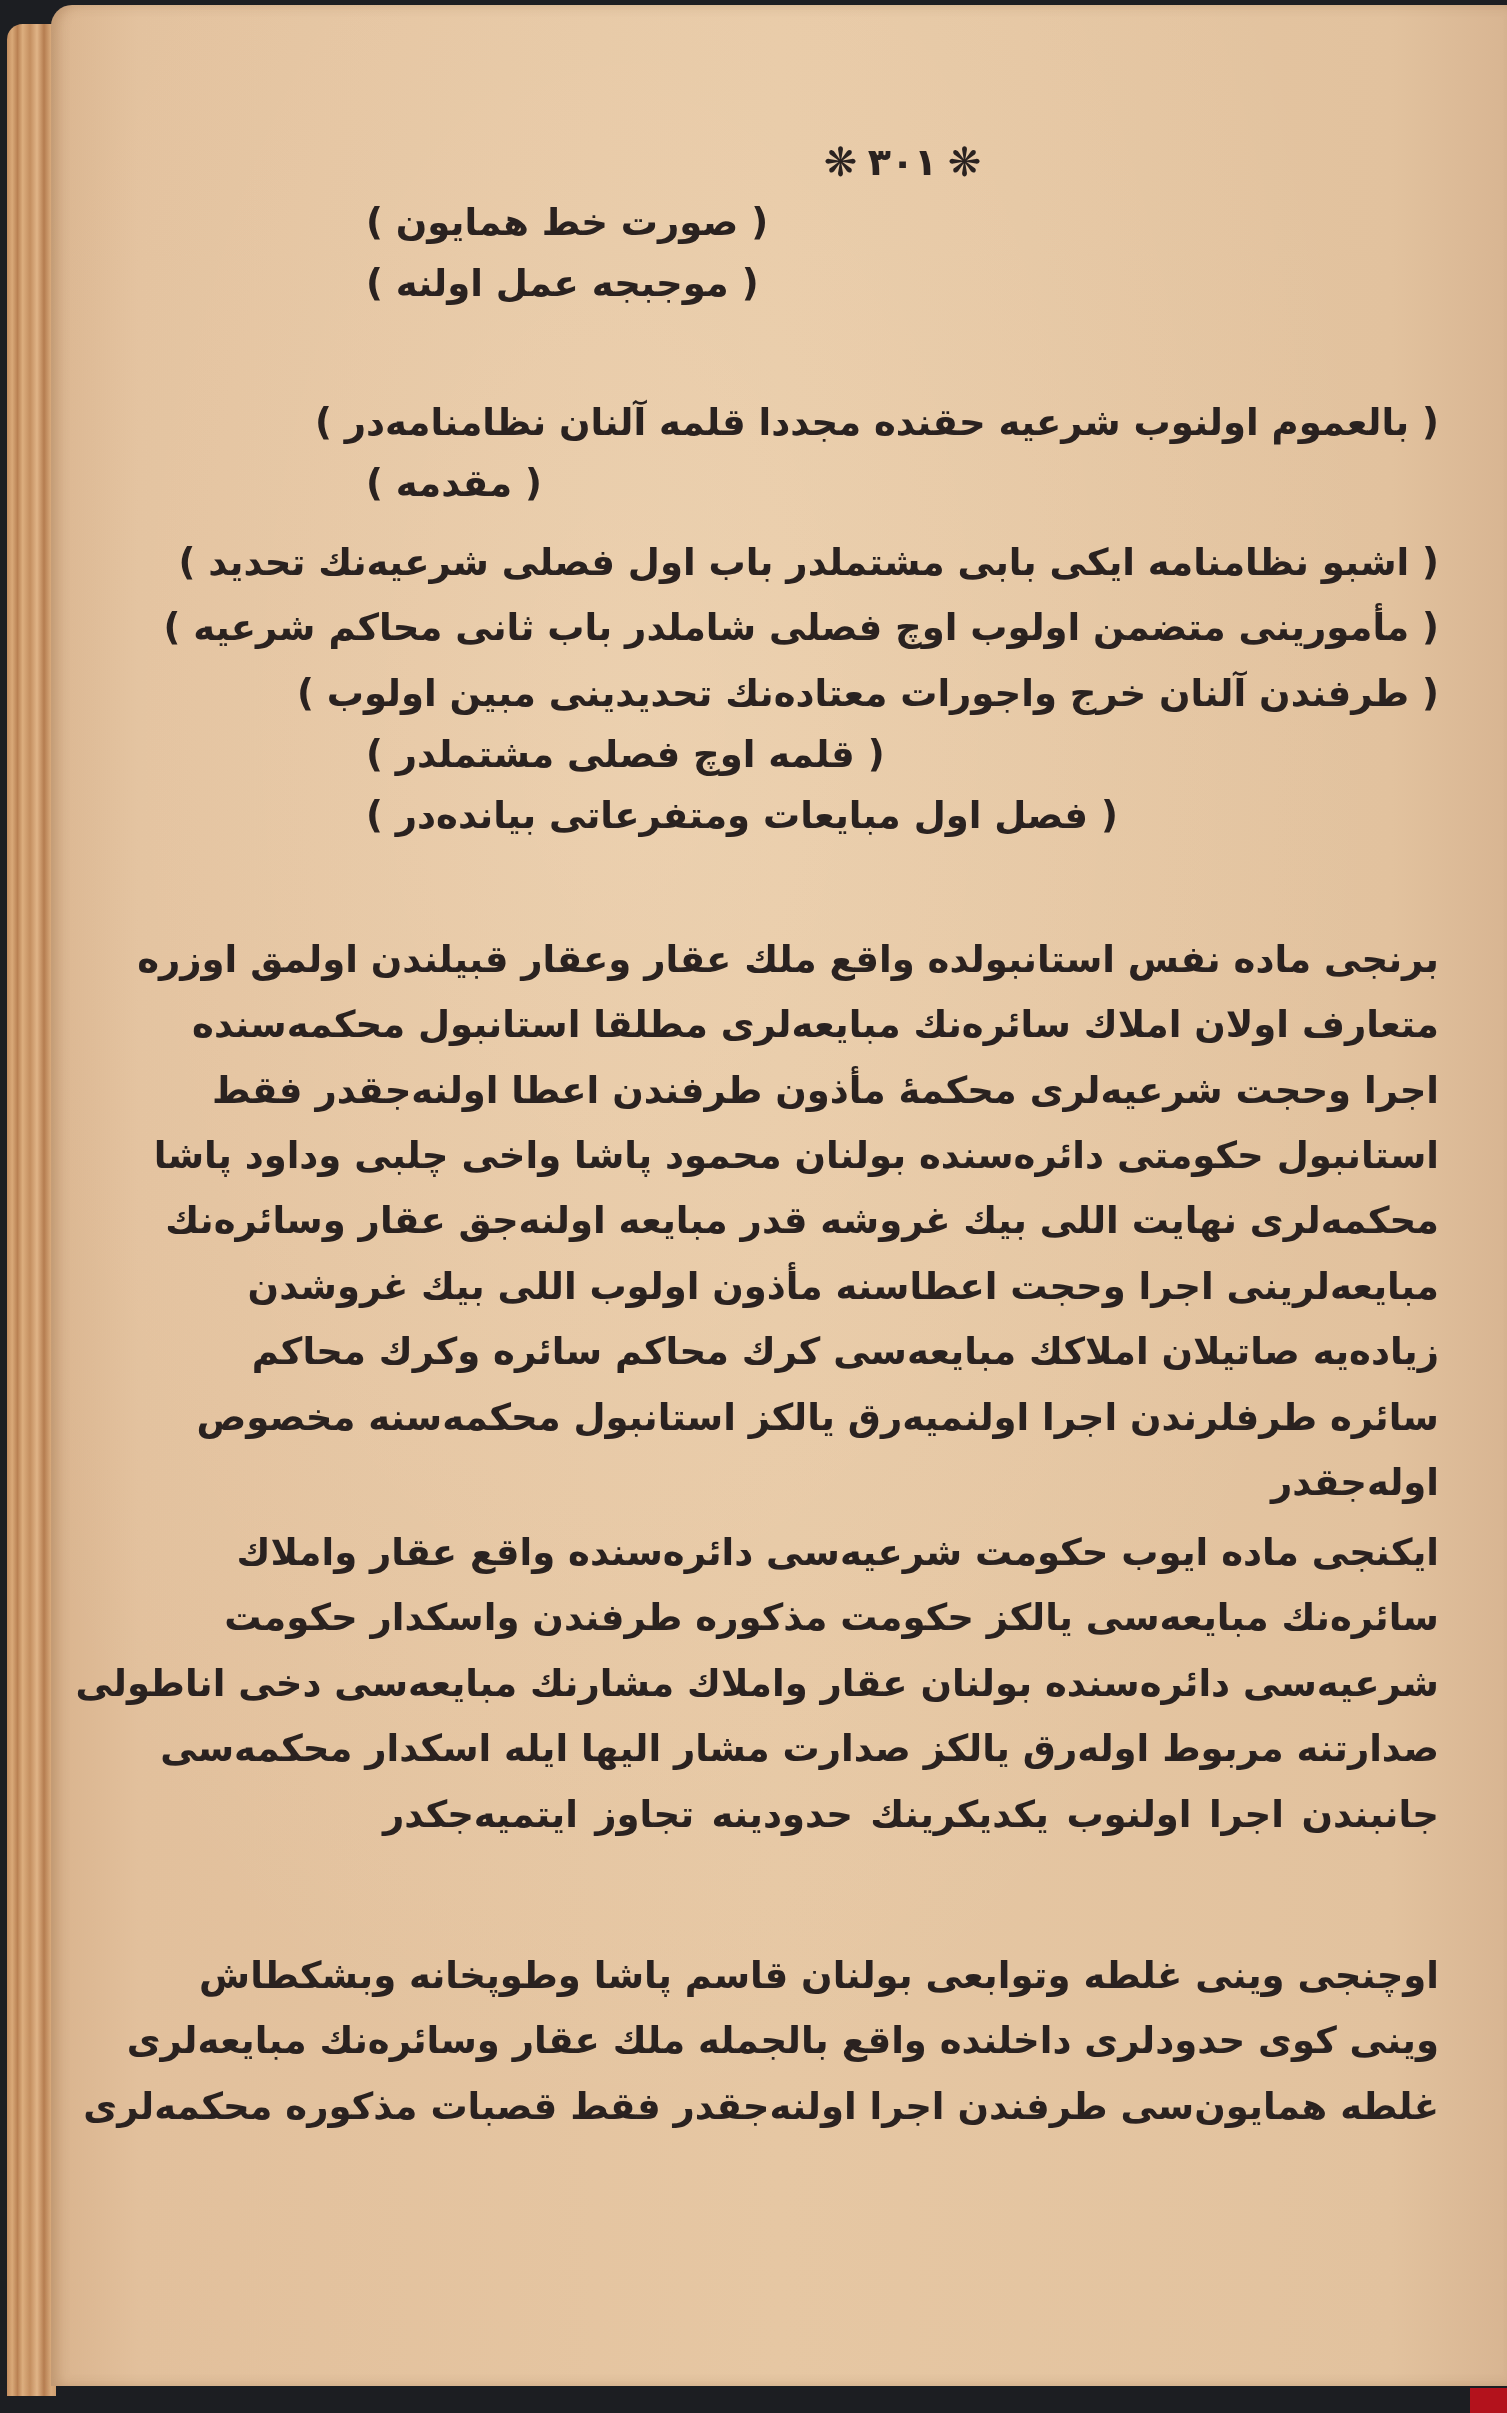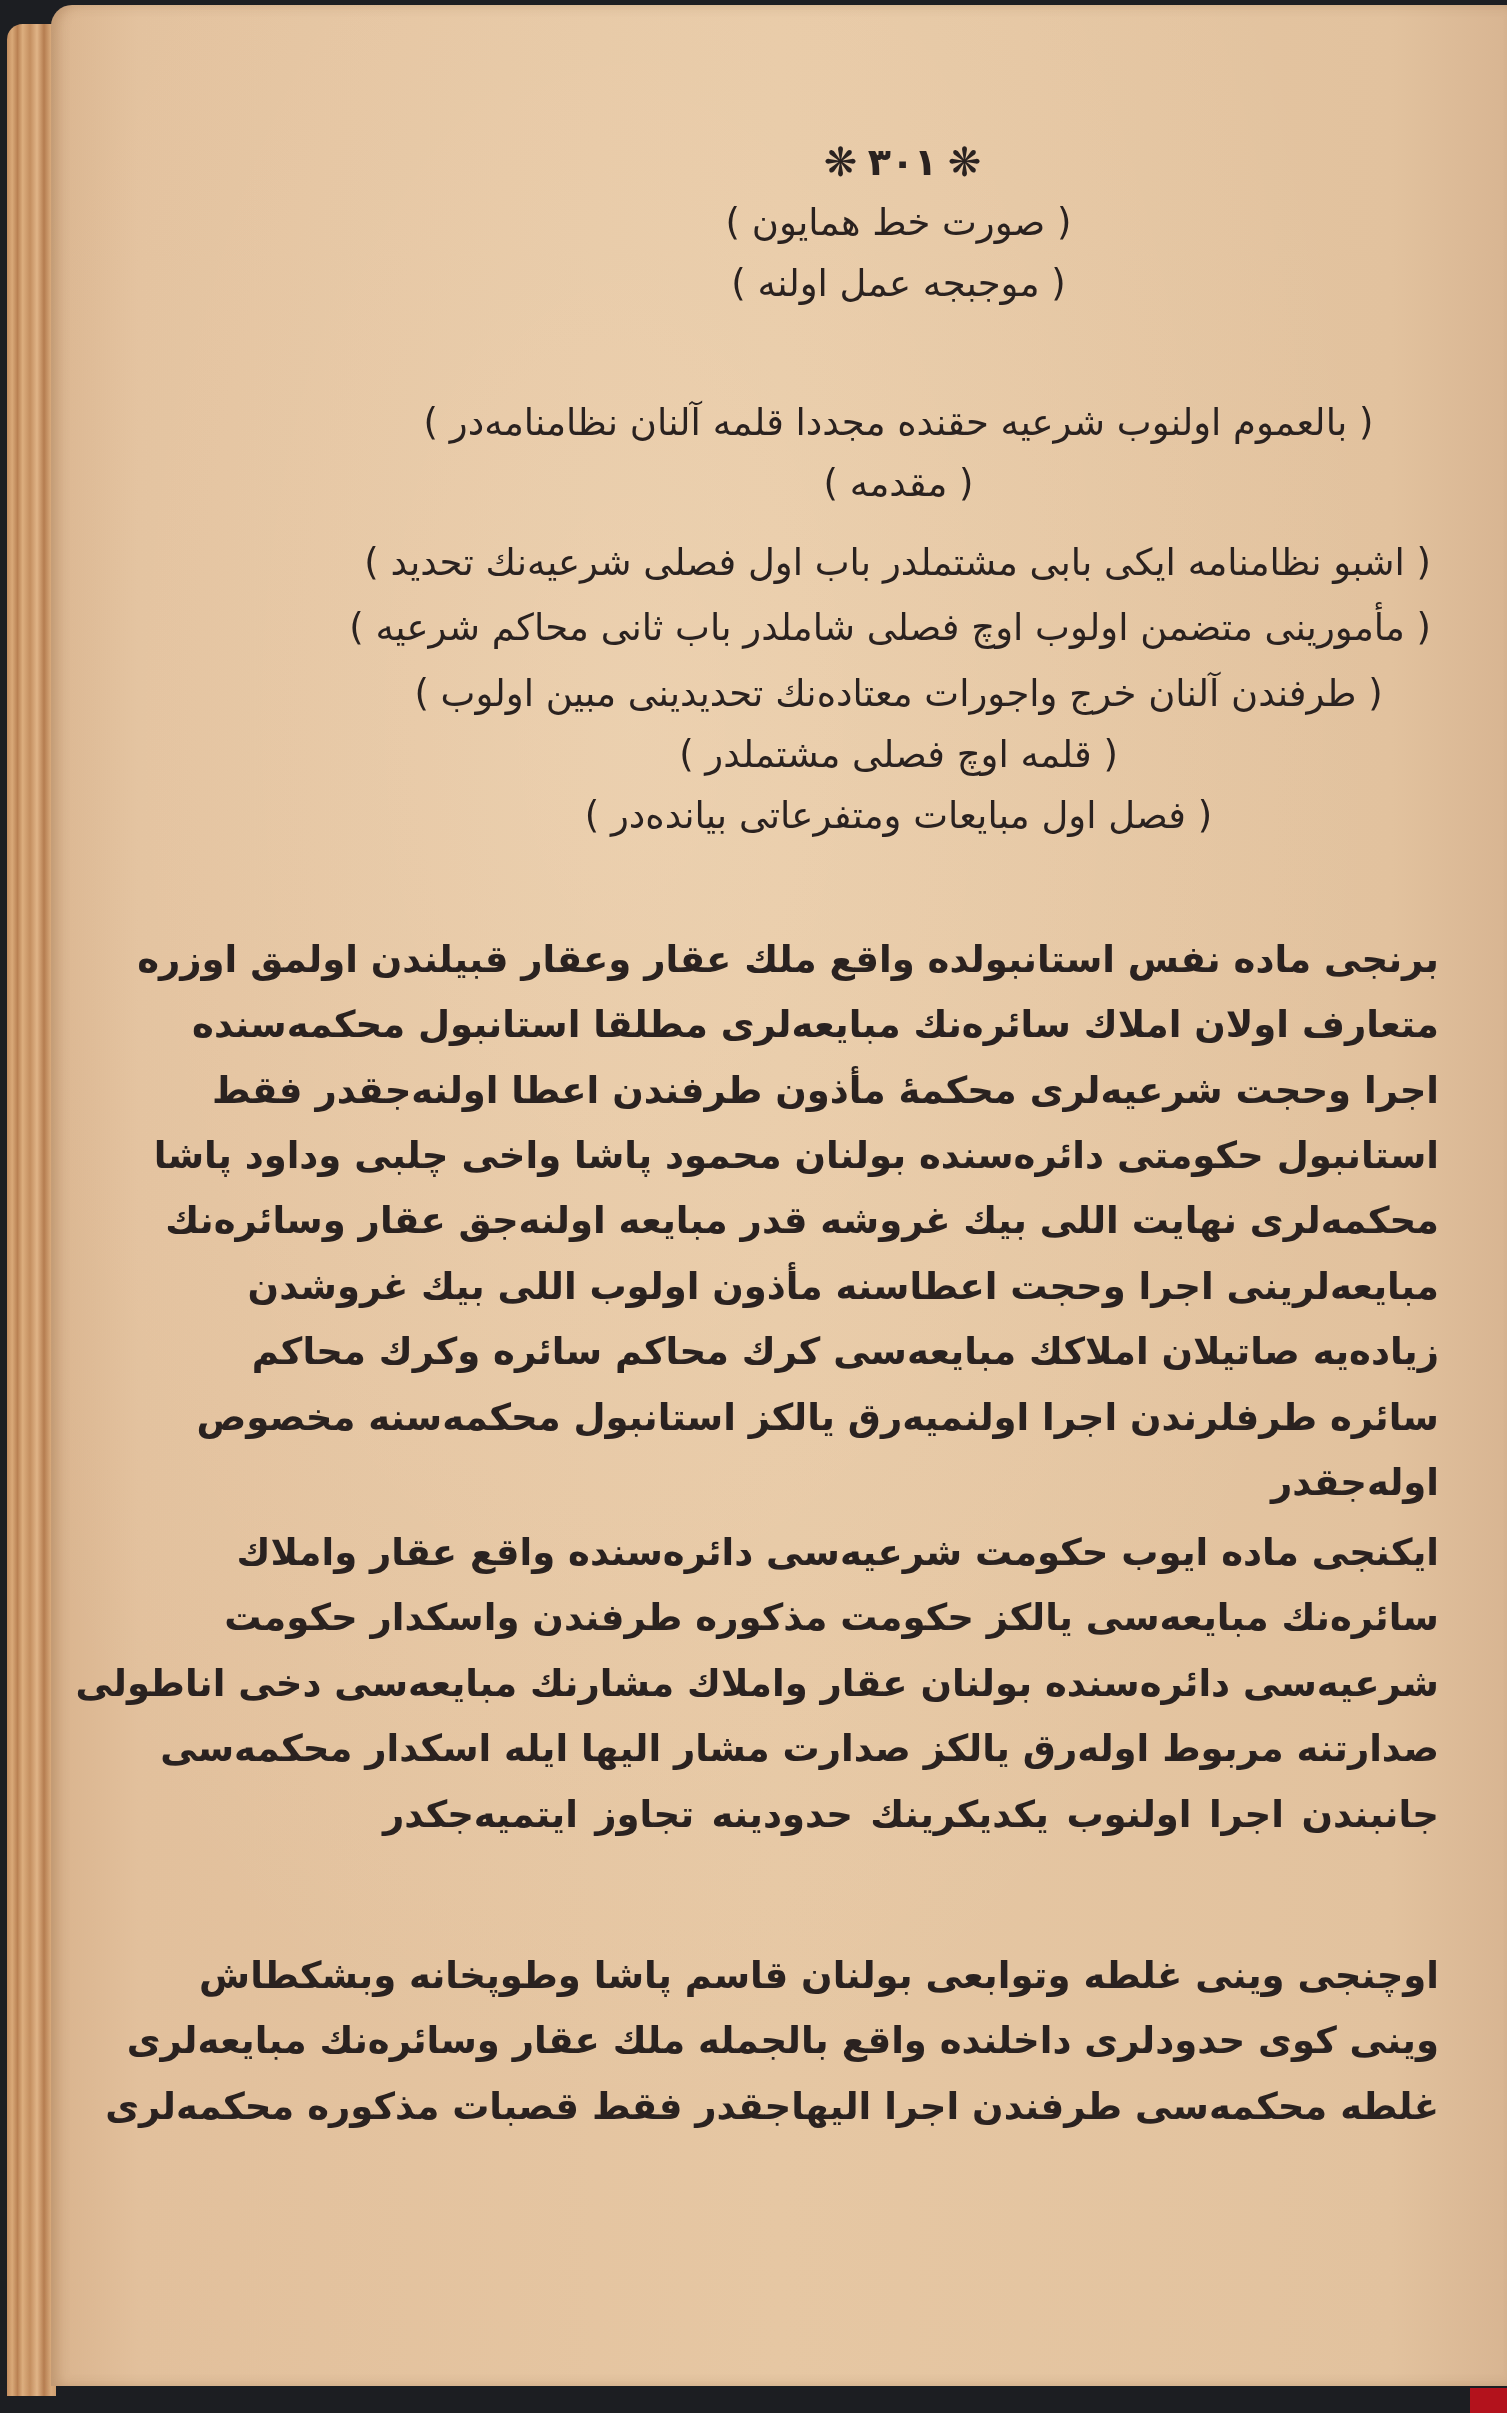--- a/index.html
+++ b/index.html
@@ -75,24 +75,24 @@
       font-size: 38px;
       font-weight: bold;
     }
     .ornament {
       font-size: 40px;
       line-height: 1;
     }
     .heading-line {
       position: absolute;
       left: 0;
-      right: 8px;
-      text-align: center;
+      right: 0;
+      text-align: left;
       font-size: 37px;
-      font-weight: normal;
+      font-weight: bold;
       white-space: nowrap;
     }
     .body-line {
       position: absolute;
       left: 17px;
       right: 0;
       font-size: 37px;
       font-weight: bold;
       white-space: nowrap;
       text-align: justify;
@@ -143,17 +143,17 @@
       <div class="body-line" style="top:1400px">ايكنجى ماده   ايوب حكومت شرعيه‌سى دائره‌سنده واقع عقار واملاك</div>
       <div class="body-line" style="top:1465px">سائره‌نك مبايعه‌سى يالكز حكومت مذكوره طرفندن واسكدار حكومت</div>
       <div class="body-line" style="top:1531px">شرعيه‌سى دائره‌سنده بولنان عقار واملاك مشار‌نك مبايعه‌سى دخى اناطولى</div>
       <div class="body-line" style="top:1596px">صدارتنه مربوط اوله‌رق يالكز صدارت مشار اليها ايله اسكدار محكمه‌سى</div>
       <div class="body-line" style="top:1662px">جانبندن اجرا اولنوب يكديكرينك حدودينه تجاوز ايتميه‌جكدر</div>
     </div>
 
     <div>
       <div class="body-line" style="top:1823px">اوچنجى وينى   غلطه وتوابعى بولنان قاسم پاشا وطوپخانه وبشكطاش</div>
       <div class="body-line" style="top:1888px">وينى كوى حدودلرى داخلنده واقع بالجمله ملك عقار وسائره‌نك مبايعه‌لرى</div>
-      <div class="body-line" style="top:1954px">غلطه محكمه‌سى طرفندن اجرا اليها‌جقدر فقط قصبات مذكوره محكمه‌لرى</div>
+      <div class="body-line" style="top:1954px">غلطه همايون‌سى طرفندن اجرا اولنه‌جقدر فقط قصبات مذكوره محكمه‌لرى</div>
     </div>
   </div>
 </div>
 
 
 </body></html>

